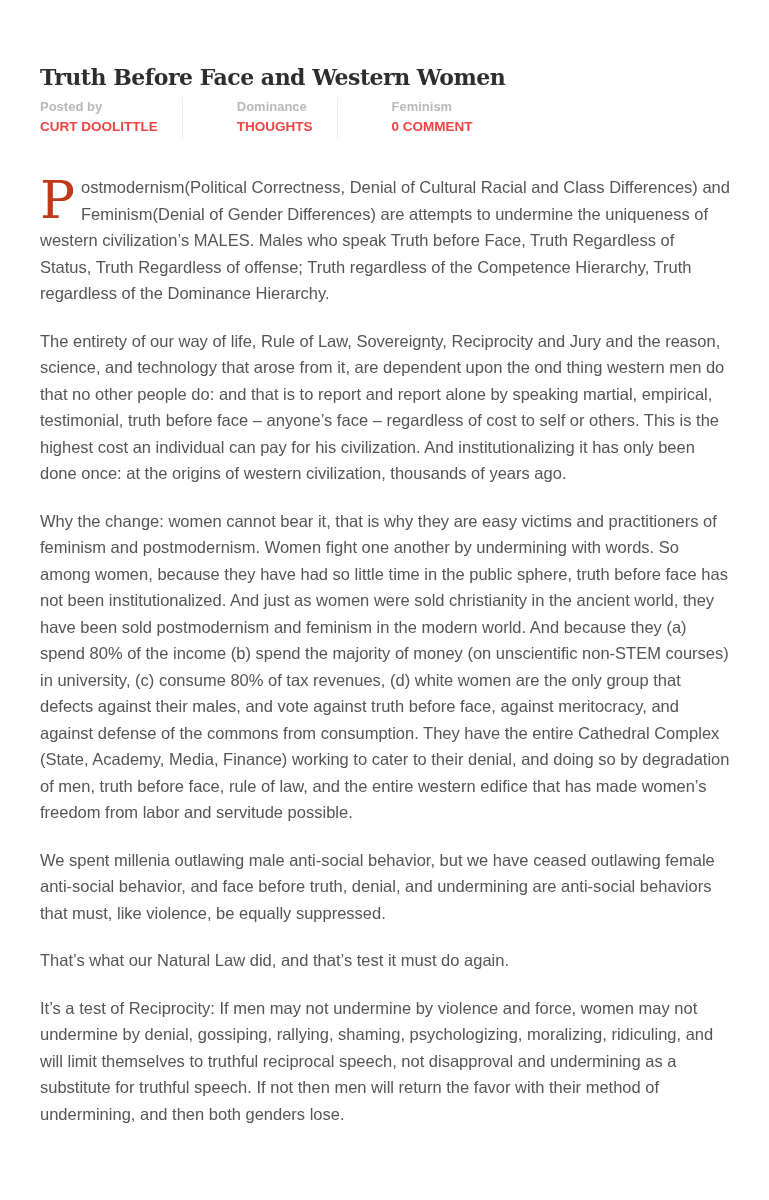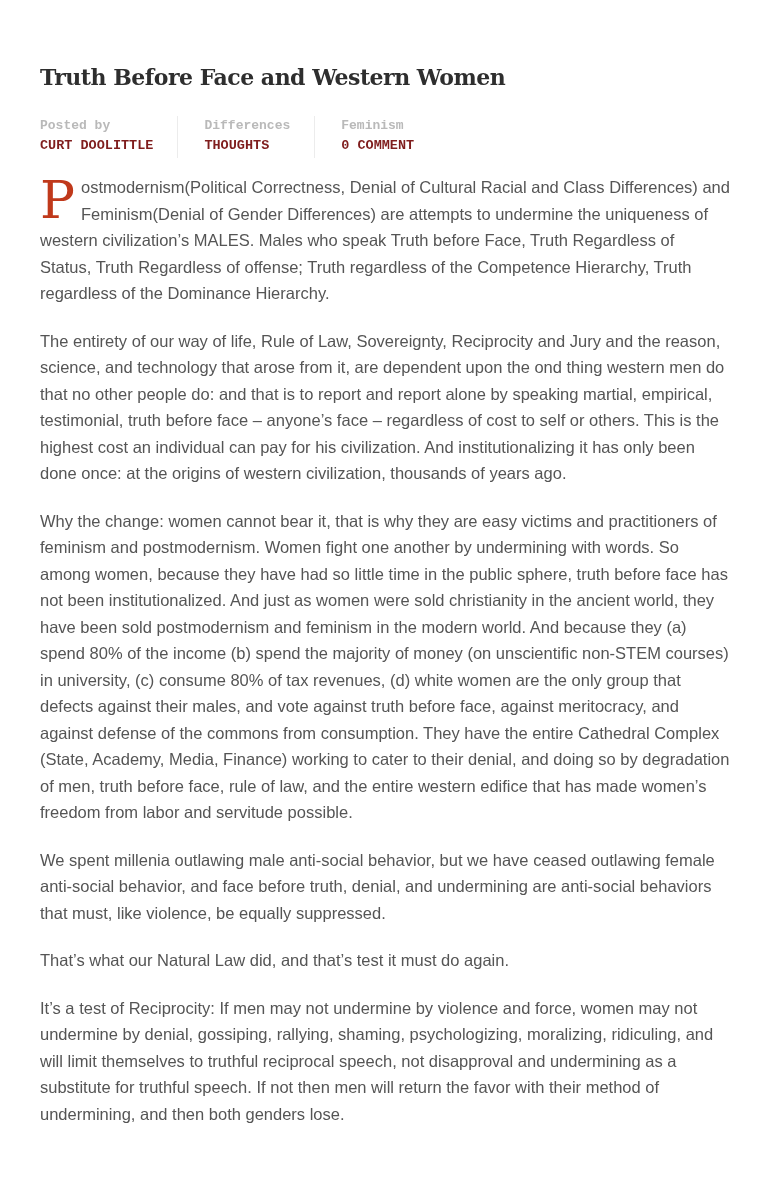--- a/index.html
+++ b/index.html
@@ -5,30 +5,30 @@
   html, body { margin: 0; padding: 0; background: #ffffff; }
   body { width: 769px; height: 1200px; overflow: hidden; position: relative; }
   .page { position: absolute; left: 40px; top: 0; width: 690px; }
   .title {
     position: absolute; top: 40px; left: 0;
     font-family: "DejaVu Serif", serif; font-weight: bold;
     font-size: 22px; line-height: 44px; color: #2e2e2e;
     letter-spacing: -0.5px; white-space: nowrap;
   }
   .meta {
-    position: absolute; top: 116px; left: 0;
-    display: flex; font-family: Liberation Mono, monospace;
+    position: absolute; top: 97px; left: 0;
+    display: flex; font-family: Liberation Sans, sans-serif; gap: 28px;
   }
   .meta-col {
     padding-right: 24px; margin-right: 26px;
     border-right: 1px solid #ececec; height: 42px;
   }
   .meta-col:last-child { border-right: none; }
   .meta-label { font-size: 13px; color: #b9b9b9; line-height: 20px; font-weight: bold; }
-  .meta-value { font-size: 13.5px; color: #7f1d1d; line-height: 20px; font-weight: bold; text-transform: uppercase; }
+  .meta-value { font-size: 13.5px; color: #ef4444; line-height: 20px; font-weight: bold; text-transform: uppercase; }
   .body-text {
     position: absolute; top: 174px; left: 0; width: 690px;
     font-family: "Liberation Sans", sans-serif; font-size: 16.5px;
     line-height: 26.5px; color: #555555;
   }
   .body-text p { margin: 0 0 21px 0; }
   .dropcap {
     float: left; font-family: "DejaVu Serif", serif; color: #c0391b;
     font-size: 52px; line-height: 44px; margin: 4px 6px 0 0; font-weight: normal;
   }
@@ -38,21 +38,21 @@
 
 <div class="page">
   <h1 class="title">Truth Before Face and Western Women</h1>
 
   <div class="meta">
     <div class="meta-col">
       <div class="meta-label">Posted by</div>
       <div class="meta-value">CURT DOOLITTLE</div>
     </div>
     <div class="meta-col">
-      <div class="meta-label">Differences</div>
+      <div class="meta-label">Dominance</div>
       <div class="meta-value">THOUGHTS</div>
     </div>
     <div class="meta-col">
       <div class="meta-label">Feminism</div>
       <div class="meta-value">0 COMMENT</div>
     </div>
   </div>
 
   <div class="body-text">
     <p><span class="dropcap">P</span><span>ostmodernism(Political Correctness, Denial of Cultural Racial and Class Differences) and Feminism(Denial of Gender Differences) are attempts to undermine the uniqueness of western civilization’s MALES. Males who speak Truth before Face, Truth Regardless of Status, Truth Regardless of offense; Truth regardless of the Competence Hierarchy, Truth regardless of the Dominance Hierarchy.</span></p>

